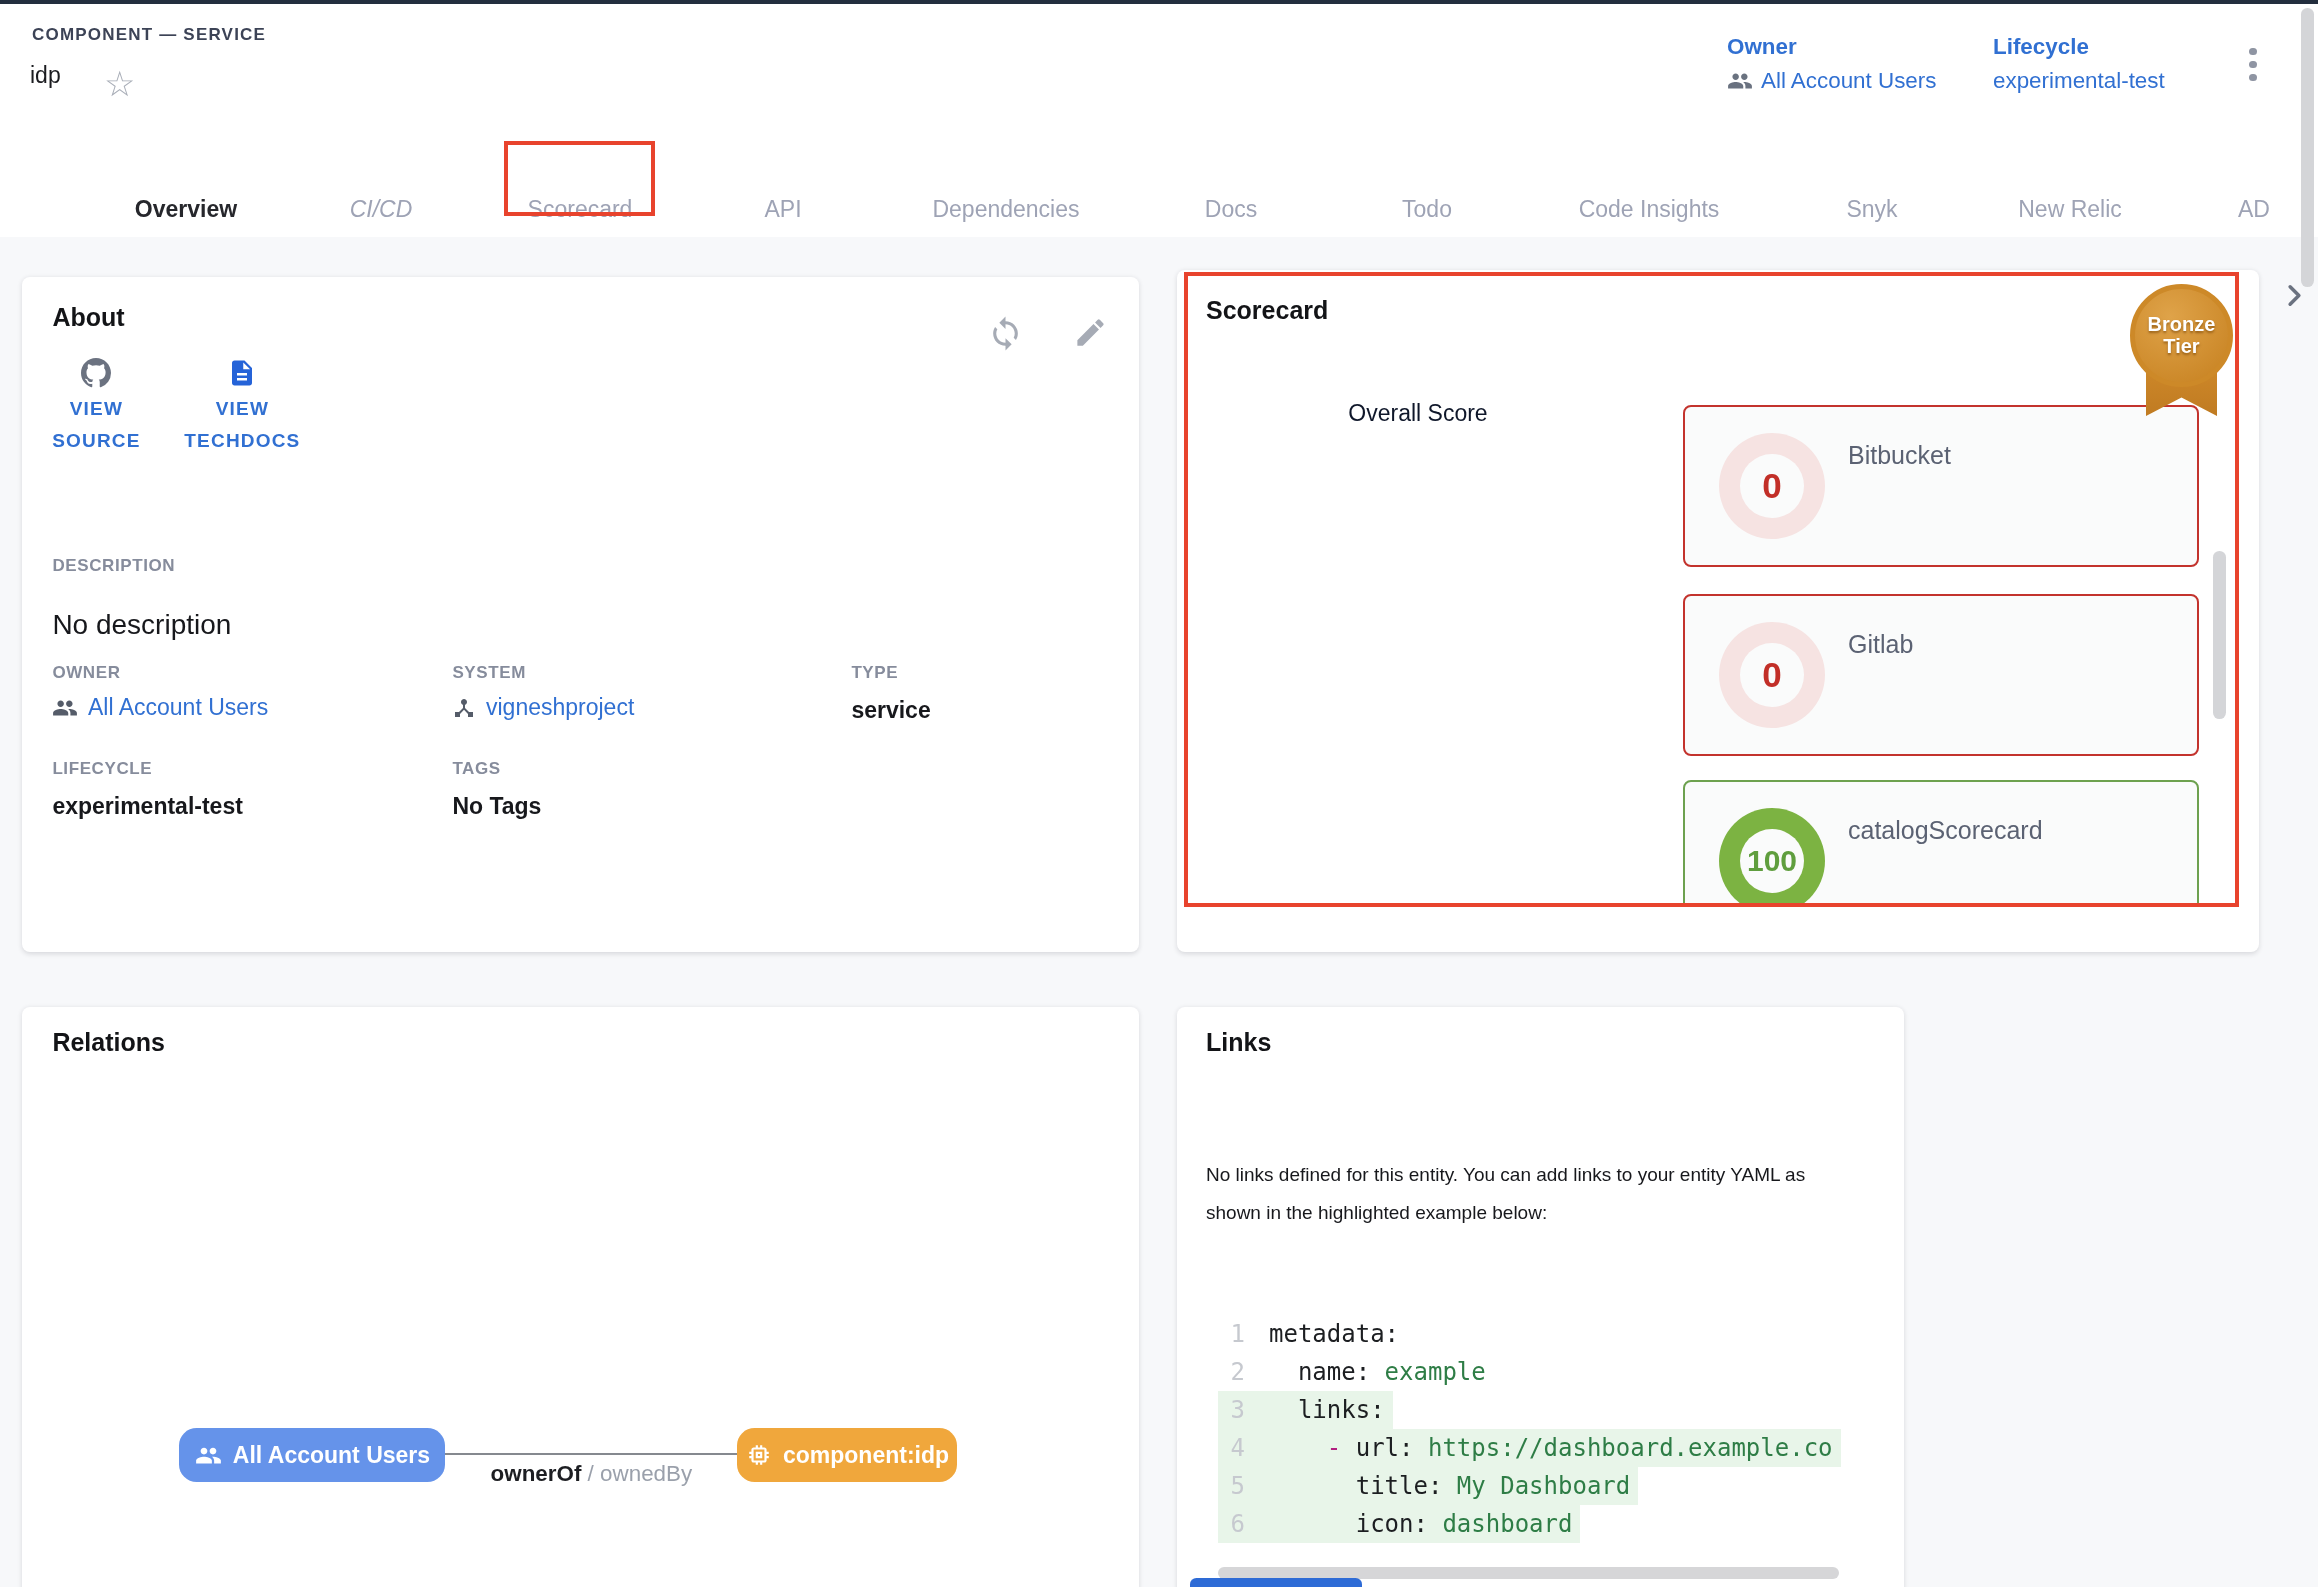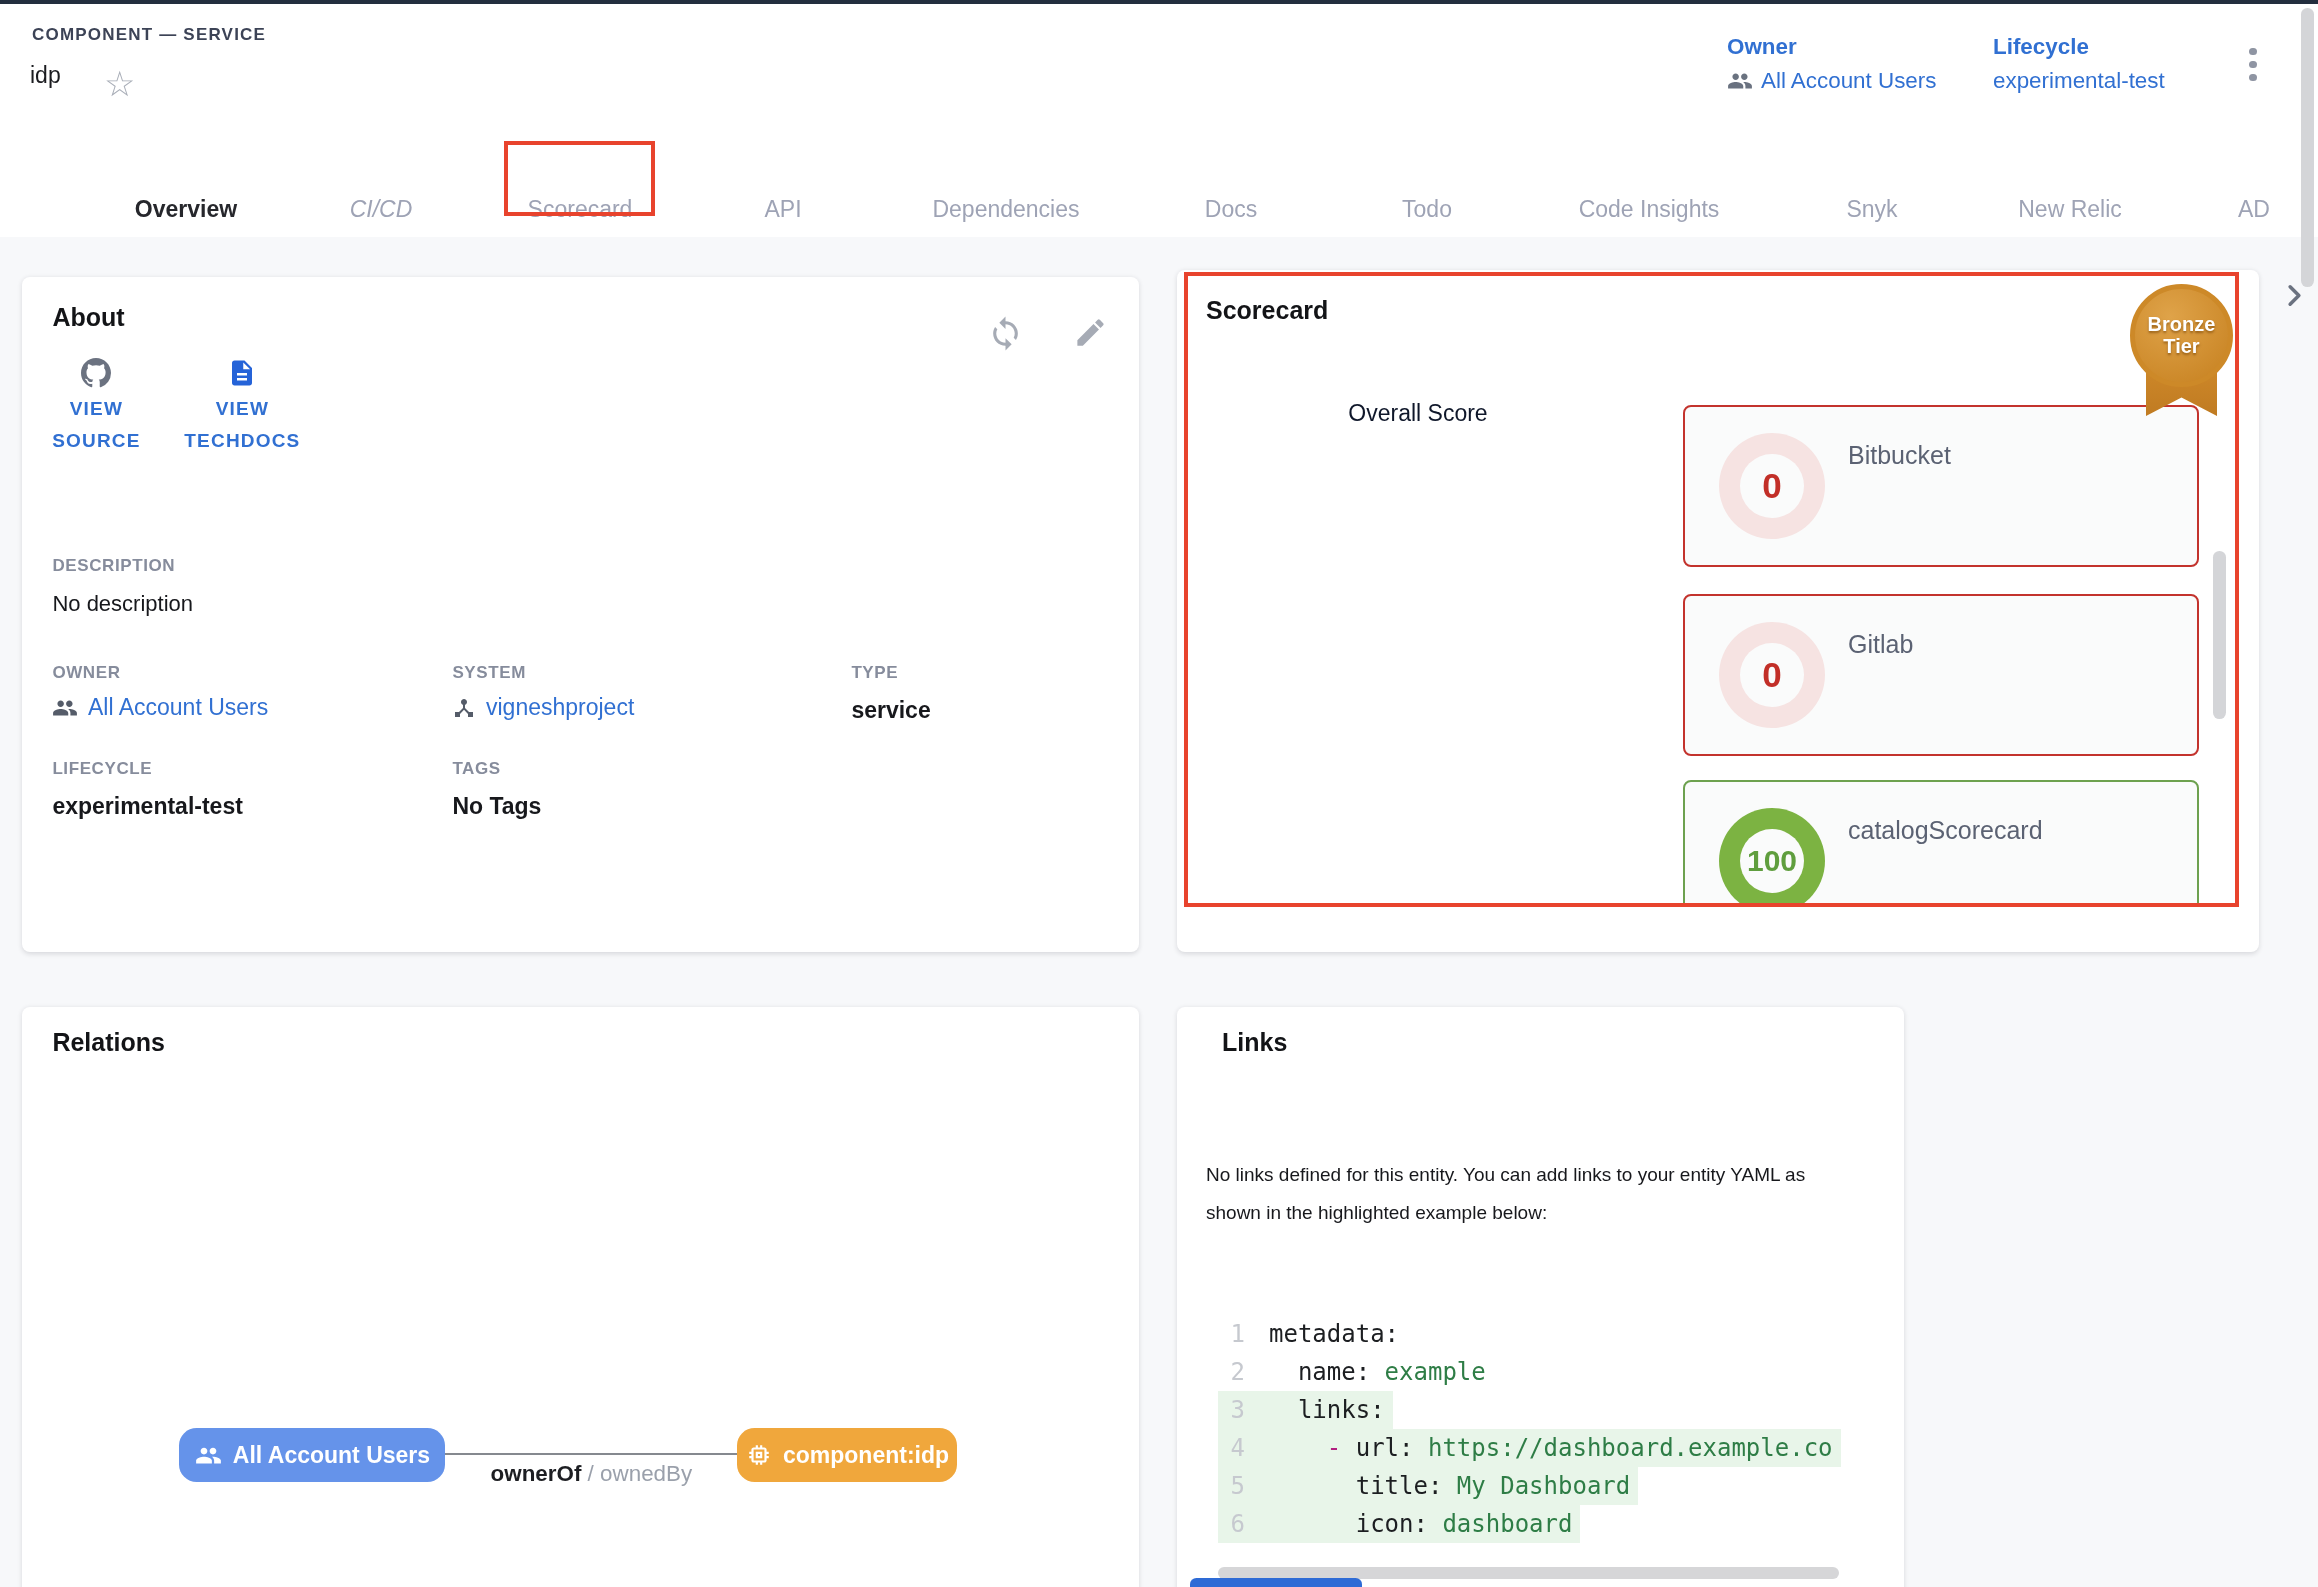--- a/index.html
+++ b/index.html
@@ -182,21 +182,21 @@
       <span>
         <svg width="30" height="30" viewBox="0 0 24 24" fill="#2563d8">
             <path d="M14 2H6c-1.1 0-1.99.9-1.99 2L4 20c0 1.1.89 2 1.99 2H18c1.1 0 2-.9 2-2V8l-6-6zm2 16H8v-2h8v2zm0-4H8v-2h8v2zm-3-5V3.5L18.5 9H13z"></path>
           </svg>
       </span>
       <span class="lbl">VIEW
 TECHDOCS</span>
     </button>
 
     <div class="abs fld-label" style="left:30px;top:279px;">DESCRIPTION</div>
-    <div class="abs" style="left:30px;top:314px;font-size:22px;">No description</div>
+    <div class="abs" style="left:30px;top:332px;font-size:28px;">No description</div>
 
     <div class="abs fld-label" style="left:30px;top:386px;">OWNER</div>
     <a class="abs fld-link" style="left:30px;top:417px;">
       <span class="ico">
         <svg width="26" height="26" viewBox="0 0 24 24" fill="currentColor">
             <path d="M16 11c1.66 0 2.99-1.34 2.99-3S17.66 5 16 5s-3 1.34-3 3 1.34 3 3 3zm-8 0c1.66 0 2.99-1.34 2.99-3S9.66 5 8 5 5 6.34 5 8s1.34 3 3 3zm0 2c-2.33 0-7 1.17-7 3.5V19h14v-2.5C15 14.17 10.33 13 8 13zm8 0c-.29 0-.62.02-.97.05 1.16.84 1.97 1.97 1.97 3.45V19h6v-2.5c0-2.33-4.67-3.5-7-3.5z"></path>
           </svg>
       </span>
       <span>All Account Users</span>
     </a>
@@ -280,21 +280,21 @@
         <svg width="26" height="26" viewBox="0 0 24 24" fill="currentColor">
             <path d="M15 9H9v6h6V9zm-2 4h-2v-2h2v2zm8-2V9h-2V7c0-1.1-.9-2-2-2h-2V3h-2v2h-2V3H9v2H7c-1.1 0-2 .9-2 2v2H3v2h2v2H3v2h2v2c0 1.1.9 2 2 2h2v2h2v-2h2v2h2v-2h2c1.1 0 2-.9 2-2v-2h2v-2h-2v-2h2zm-4 6H7V7h10v10z"></path>
           </svg>
       </span>
       <span>component:idp</span>
     </button>
     <div class="abs edge-label"><b>ownerOf</b><span> / </span><span>ownedBy</span></div>
   </section>
 
   <section class="abs card links-card">
-    <div class="abs card-title" style="left:29px;top:21px;margin-left:16px;">Links</div>
+    <div class="abs card-title" style="left:29px;top:21px;">Links</div>
     <p class="abs links-empty" style="margin:0;">No links defined for this entity. You can add links to your entity YAML as shown in the highlighted example below:</p>
     <div class="abs codeblock" id="codeblock"><div class="code-line"><span class="lnwrap-bg"><span class="ln">1</span><span class="tok-k">metadata:</span></span></div><div class="code-line"><span class="lnwrap-bg"><span class="ln">2</span><span class="tok-k">  name:</span><span class="tok-v"> example</span></span></div><div class="code-line hl"><span class="lnwrap-bg"><span class="ln">3</span><span class="tok-k">  links:</span></span></div><div class="code-line hl"><span class="lnwrap-bg"><span class="ln">4</span><span class="tok-k">    </span><span class="tok-p">-</span><span class="tok-k"> url:</span><span class="tok-v"> https://dashboard.example.co</span></span></div><div class="code-line hl"><span class="lnwrap-bg"><span class="ln">5</span><span class="tok-k">      title:</span><span class="tok-v"> My Dashboard</span></span></div><div class="code-line hl"><span class="lnwrap-bg"><span class="ln">6</span><span class="tok-k">      icon:</span><span class="tok-v"> dashboard</span></span></div></div>
     <div class="abs h-scroll"></div>
     <button class="abs btn-sliver"></button>
   </section>
 
   <div class="abs v-scroll page-scroll"></div>
 
 </div>
 

